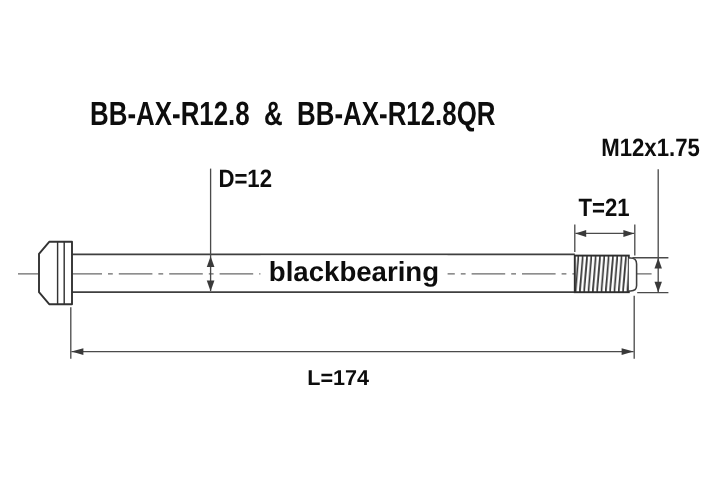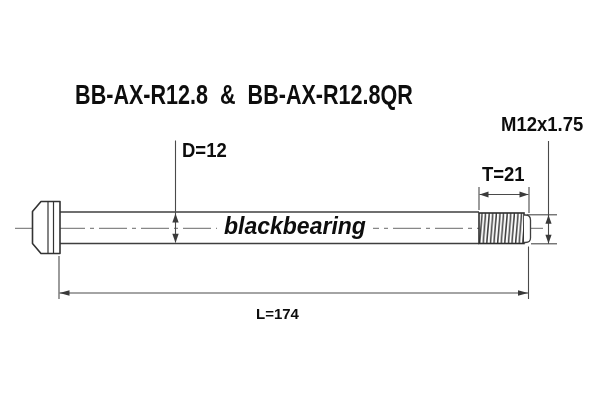--- a/index.html
+++ b/index.html
@@ -27,25 +27,24 @@
     transform-origin:center top;
   }
   .dim{
     font-size:21px;
     transform:scaleX(0.88);
     transform-origin:left top;
   }
   .lbl-m12{left:501px;top:113px;}
   .lbl-d{left:182px;top:139px;}
   .lbl-t{left:482px;top:163px;}
-  .lbl-l{left:256px;top:306px;font-size:15px;}
+  .lbl-l{left:256px;top:306px;font-size:18px;}
   .brand{
     left:217px;top:213px;
     font-size:23px;
-    font-style:italic;
     background:#ffffff;
     padding:2px 7px;
     text-align:center;
   }
 </style>
 </head>
 <body>
 
 <div class="stage">
 

